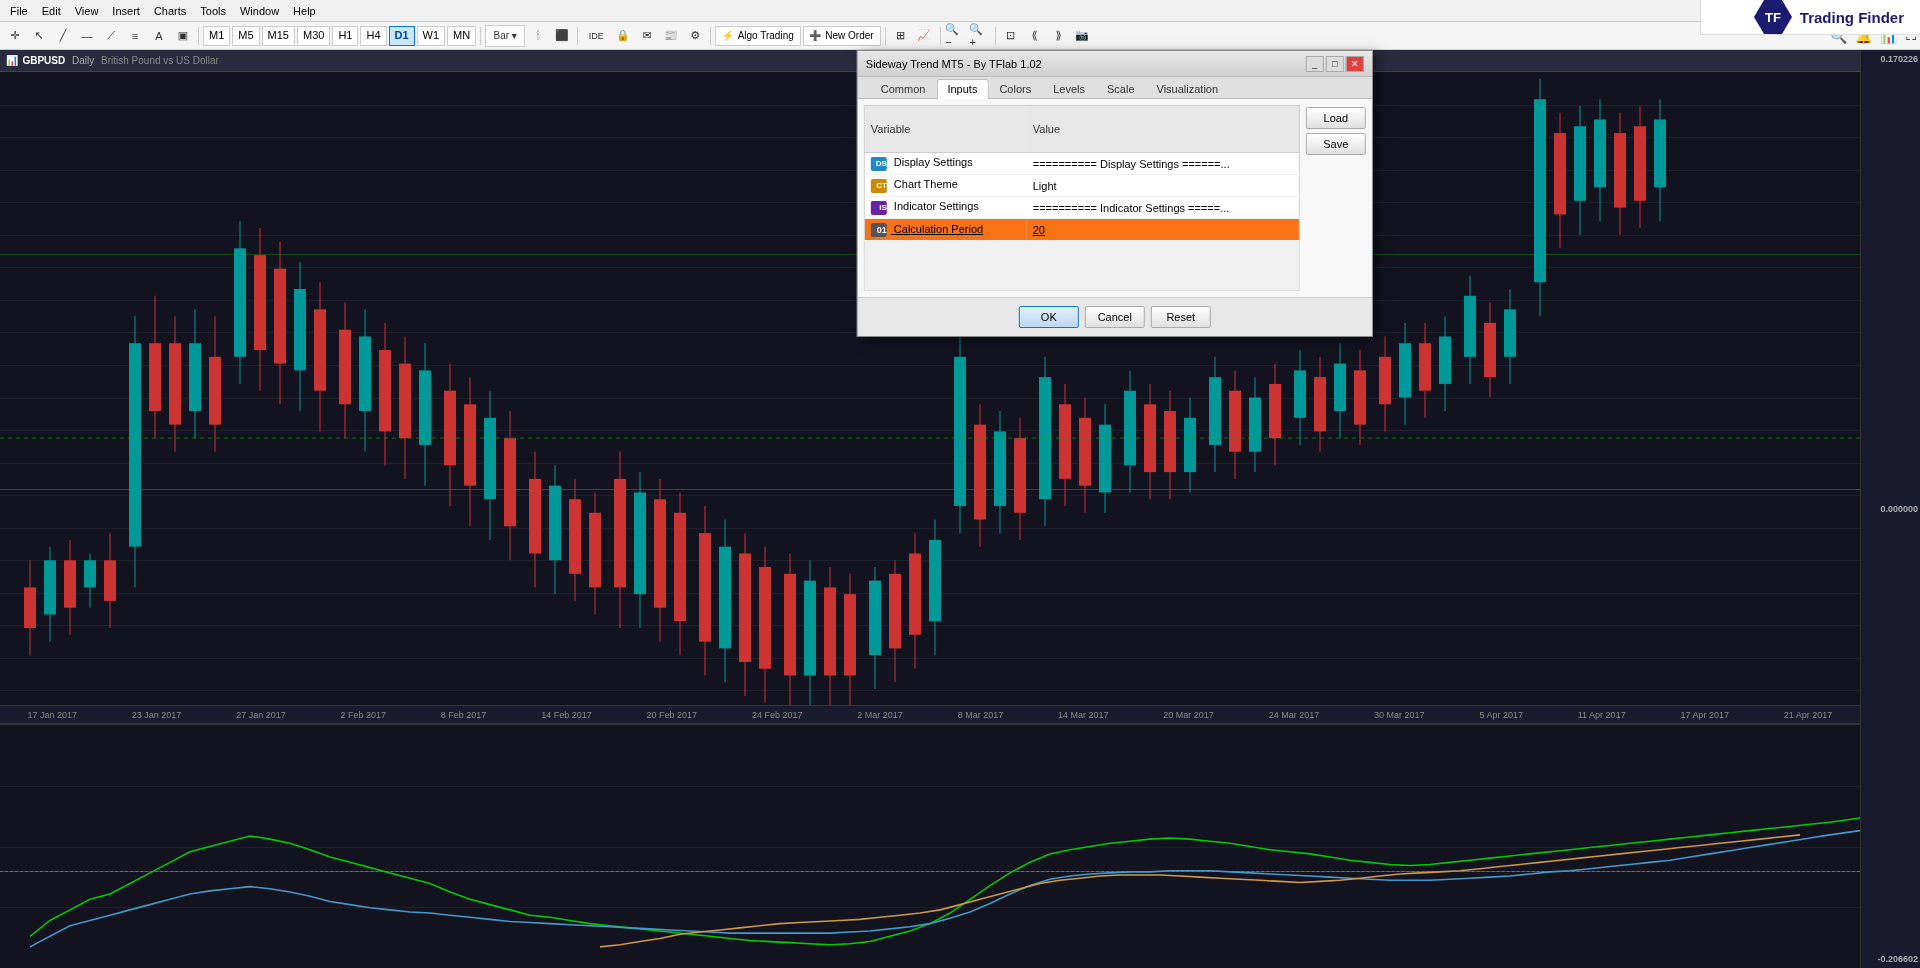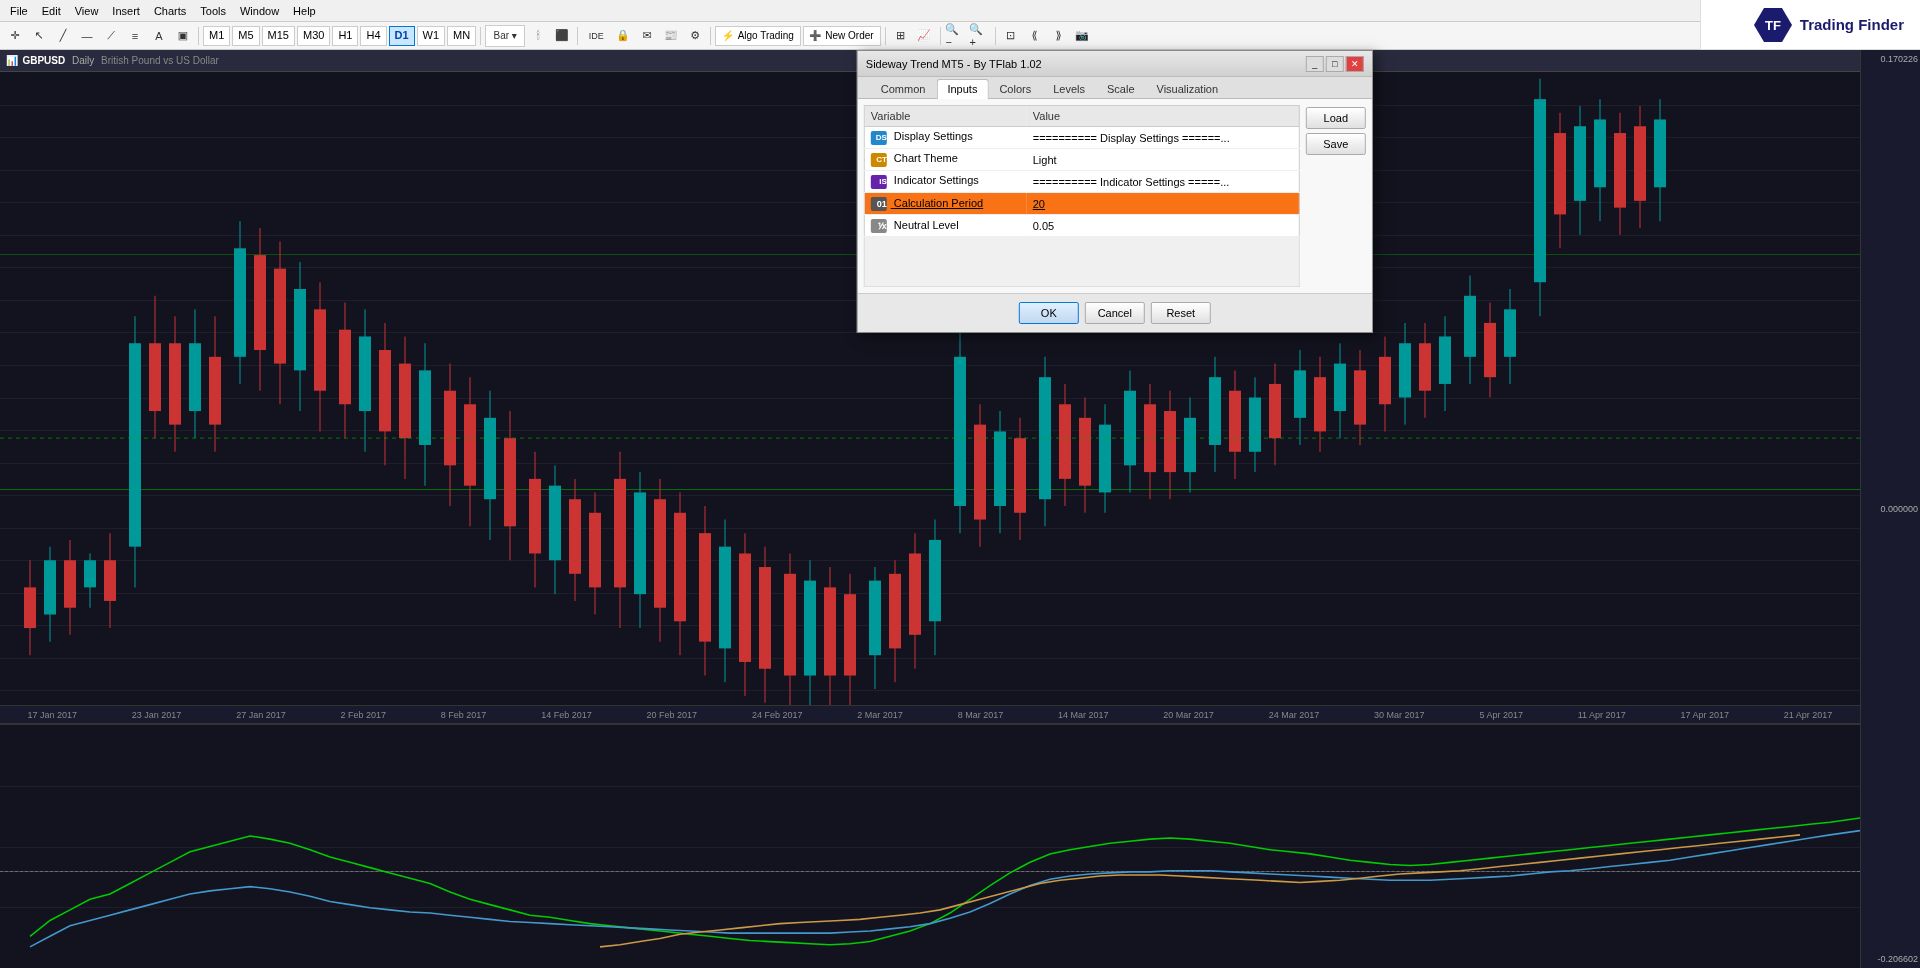--- a/index.html
+++ b/index.html
@@ -134,20 +134,21 @@
       right: 0;
       top: 0;
       width: 60px;
       bottom: 0;
       background: #1a1a2e;
       border-left: 1px solid #333;
       display: flex;
       flex-direction: column;
       justify-content: space-between;
       padding: 4px 2px;
+      font-weight: bold;
     }
 
     
     .date-axis {
       position: absolute;
       bottom: 245px;
       left: 0;
       right: 60px;
       height: 18px;
       background: #1a1a2e;
@@ -272,21 +273,21 @@
     
     .dialog-table {
       width: 100%;
       border-collapse: collapse;
       background: #fff;
       border: 1px solid #ccc;
     }
     .dialog-table th {
       background: #e8e8e8;
       border-bottom: 1px solid #ccc;
-      padding: 4px 6px;
+      padding: 17px 6px;
       text-align: left;
       font-size: 11px;
       font-weight: normal;
       color: #333;
     }
     .dialog-table td {
       padding: 3px 6px;
       font-size: 11px;
       color: #000;
       border-bottom: 1px solid #eee;
@@ -828,21 +829,21 @@
   </div>
 
   <div class="sub-chart-scale">
     <div class="price-label">0.170226</div>
     <div class="price-label" style="margin-top:auto; margin-bottom:auto;">0.000000</div>
     <div class="price-label">-0.206602</div>
   </div>
 
 </div>
 
-<div style="position:absolute; top:0; right:0; height:50px; background:#fff; width:220px; display:flex; align-items:center; justify-content:flex-end; padding-right:16px; gap:8px; border-left:1px solid #ddd; border-bottom:1px solid #ddd; z-index:50;">
+<div style="position:absolute; top:0; right:0; height:35px; background:#fff; width:220px; display:flex; align-items:center; justify-content:flex-end; padding-right:16px; gap:8px; border-left:1px solid #ddd; border-bottom:1px solid #ddd; z-index:50;">
   <div style="display:flex; align-items:center; justify-content:center; width:38px; height:38px;">
     <svg width="38" height="38" viewBox="0 0 38 38">
       <polygon points="10,2 28,2 38,19 28,36 10,36 0,19" fill="#1a1a6e"></polygon>
       <text x="19" y="24" text-anchor="middle" fill="#fff" font-size="13" font-weight="bold" font-family="Arial">TF</text>
     </svg>
   </div>
   <div style="font-size:15px; font-weight:bold; color:#1a1a6e;">Trading Finder</div>
 </div>
 
 <div class="dialog-overlay">
@@ -905,27 +906,20 @@
 
               <tr class="selected">
                 <td>
                   <span class="var-icon calc">01</span>
                   <span>Calculation Period</span>
                 </td>
                 <td>20</td>
               </tr>
 
 
-              <tr>
-                <td>
-                  <span class="var-icon neutral" style="font-size:9px;">⅟x</span>
-                  <span>Neutral Level</span>
-                </td>
-                <td>0.05</td>
-              </tr>
             </tbody>
           </table>
 
           <div style="height:50px; background:#f0f0f0; border:1px solid #ddd; border-top:none;"></div>
         </div>
 
         <div style="display:flex; flex-direction:column; gap:4px; justify-content:flex-start; padding-top:2px;">
           <button class="side-btn">Load</button>
           <button class="side-btn">Save</button>
         </div>

